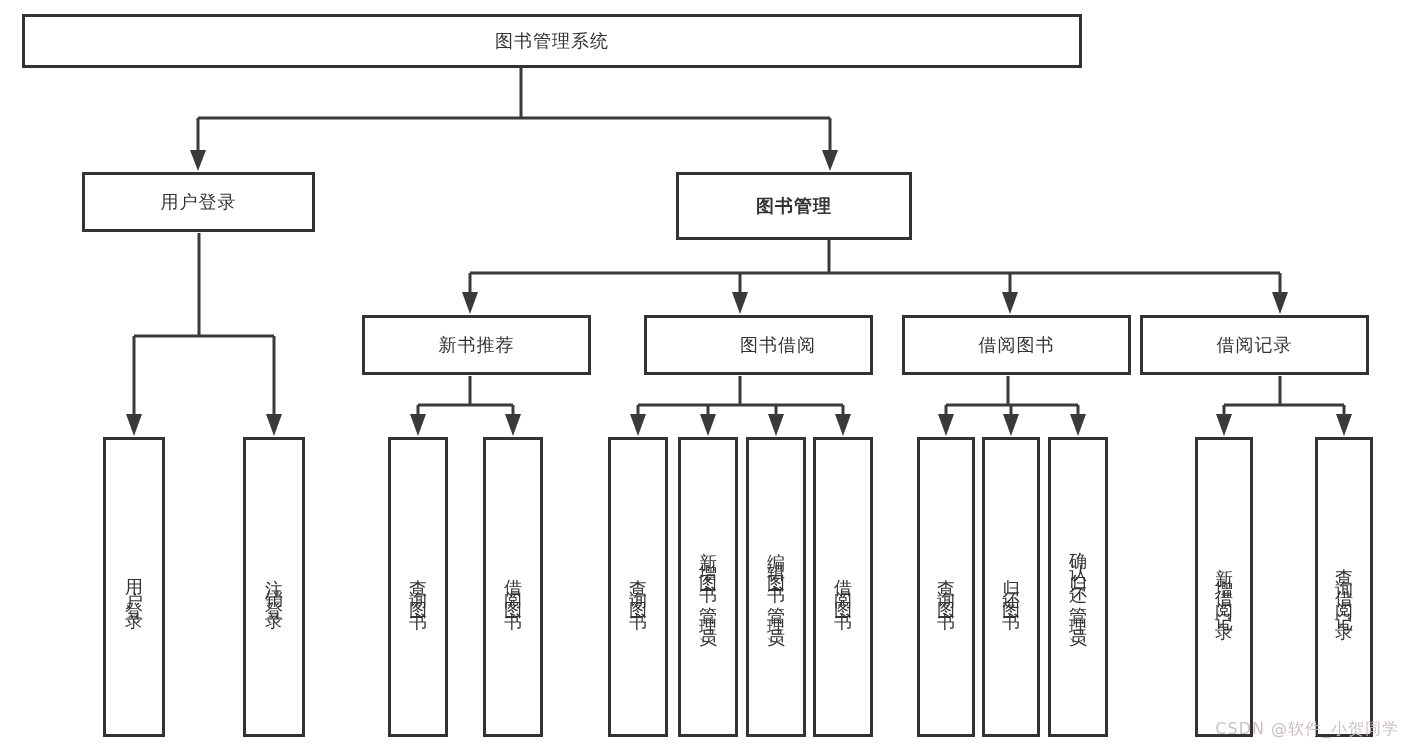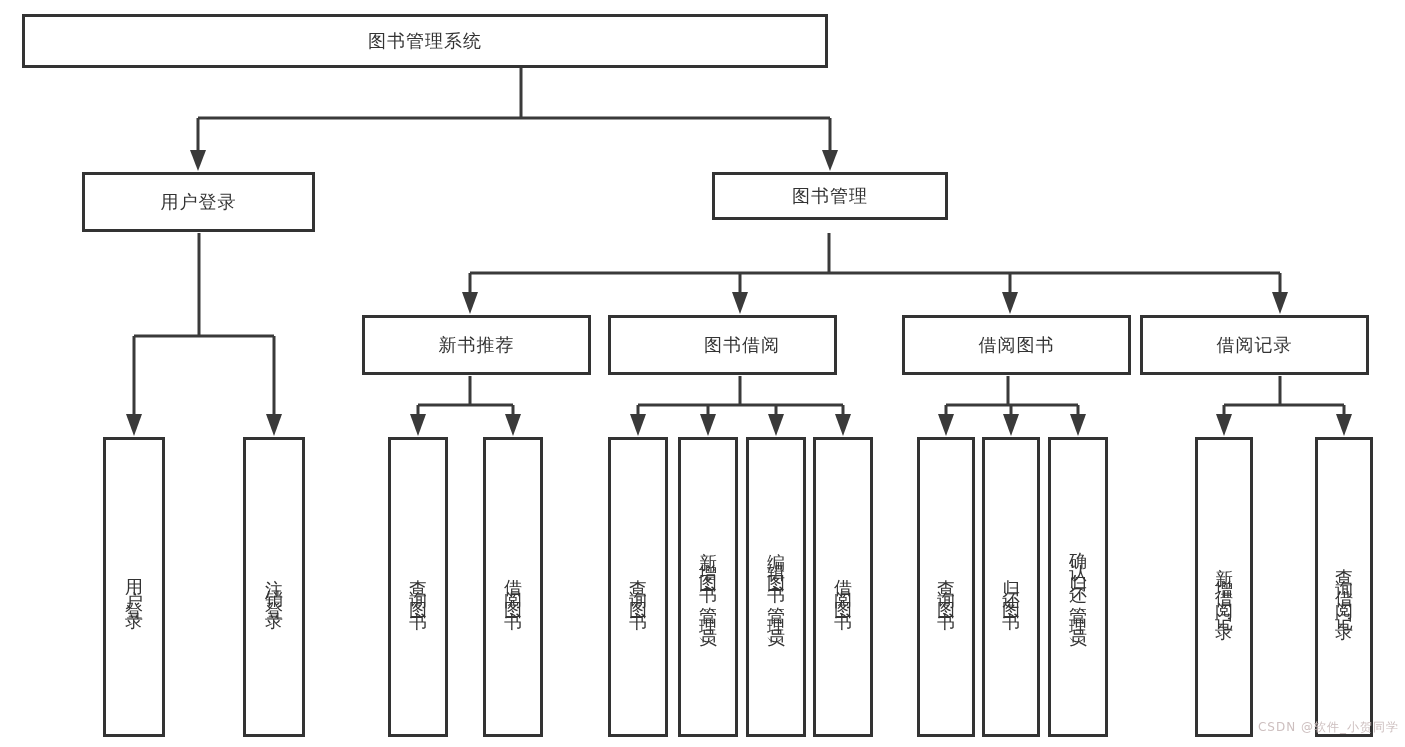--- a/index.html
+++ b/index.html
@@ -33,49 +33,49 @@
     white-space:nowrap;
   }
   .leaf{
     writing-mode:vertical-rl;
     text-orientation:mixed;
     letter-spacing:11px;
     font-size:18px;
     line-height:1;
   }
   
-  .n-root{left:22px;top:14px;width:806px;height:54px;text-align:center;}
+  .n-root{left:22px;top:14px;width:1060px;height:54px;text-align:center;}
   
   .n-user-login{left:82px;top:172px;width:233px;height:60px;}
-  .n-book-mgmt{left:712px;top:172px;width:236px;height:48px;}
+  .n-book-mgmt{left:676px;top:172px;width:236px;height:68px;font-weight:bold;}
   
   .n-l3{top:315px;width:229px;height:60px;}
   .n-new-book{left:362px;}
-  .n-book-borrow{left:608px;padding-left:39px;}
+  .n-book-borrow{left:644px;padding-left:39px;}
   .n-current-borrow{left:902px;}
   .n-borrow-records{left:1140px;}
   
   .n-leaf{top:437px;height:300px;width:60px;}
   .n-leaf-1{left:103px;width:62px;}
   .n-leaf-2{left:243px;width:62px;}
   .n-leaf-3{left:388px;}
   .n-leaf-4{left:483px;}
   .n-leaf-5{left:608px;}
   .n-leaf-6{left:678px;}
   .n-leaf-7{left:746px;}
   .n-leaf-8{left:813px;}
   .n-leaf-9{left:917px;width:58px;}
   .n-leaf-10{left:982px;width:58px;}
   .n-leaf-11{left:1048px;width:60px;}
   .n-leaf-12{left:1195px;width:58px;}
   .n-leaf-13{left:1315px;width:58px;}
   .watermark{
     position:absolute;
     right:6px;top:719px;
-    font-size:12px;
+    font-size:16px;
     color:var(--watermark);
     z-index:3;
     letter-spacing:1px;
   }
 </style>
 </head>
 <body>
 
 <div class="canvas">
 

